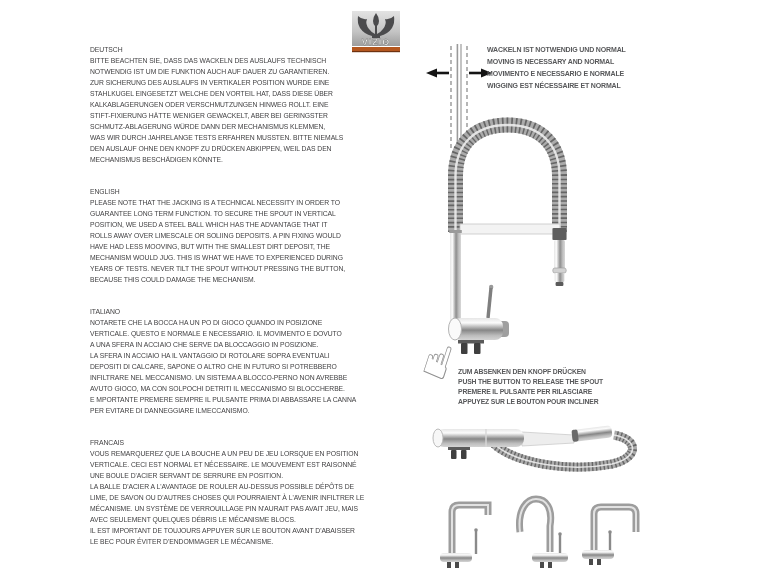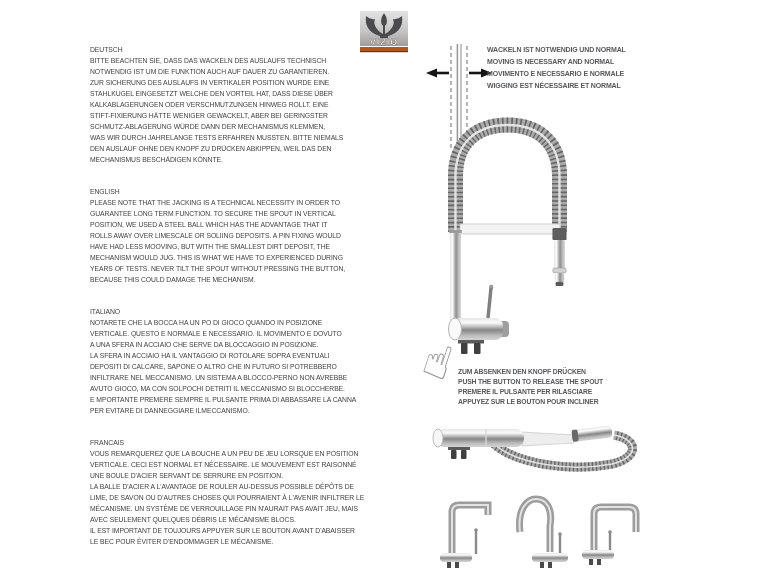--- a/index.html
+++ b/index.html
@@ -5,21 +5,21 @@
   * { margin:0; padding:0; box-sizing:border-box; }
   html,body { background:#e9e9e9; }
   .sheet {
     position:relative; width:770px; height:578px; margin:0 auto;
     background:#ffffff; overflow:hidden;
     font-family:"Liberation Sans", sans-serif;
   }
   .abs { position:absolute; }
 
   
-  .logo { position:absolute; left:353px; top:10px; width:62px; text-align:center; }
+  .logo { position:absolute; left:345px; top:10px; width:62px; text-align:center; }
 
   
   .left-col { position:absolute; left:90px; top:44px; width:324px; }
   .lang-block { margin-bottom:21px; }
   .lang-heading {
     font-size:6.8px; line-height:11px; color:#414042; letter-spacing:-0.05px;
   }
   .lang-body {
     white-space:pre-line; font-size:6.8px; line-height:11px;
     color:#414042; letter-spacing:-0.05px;

